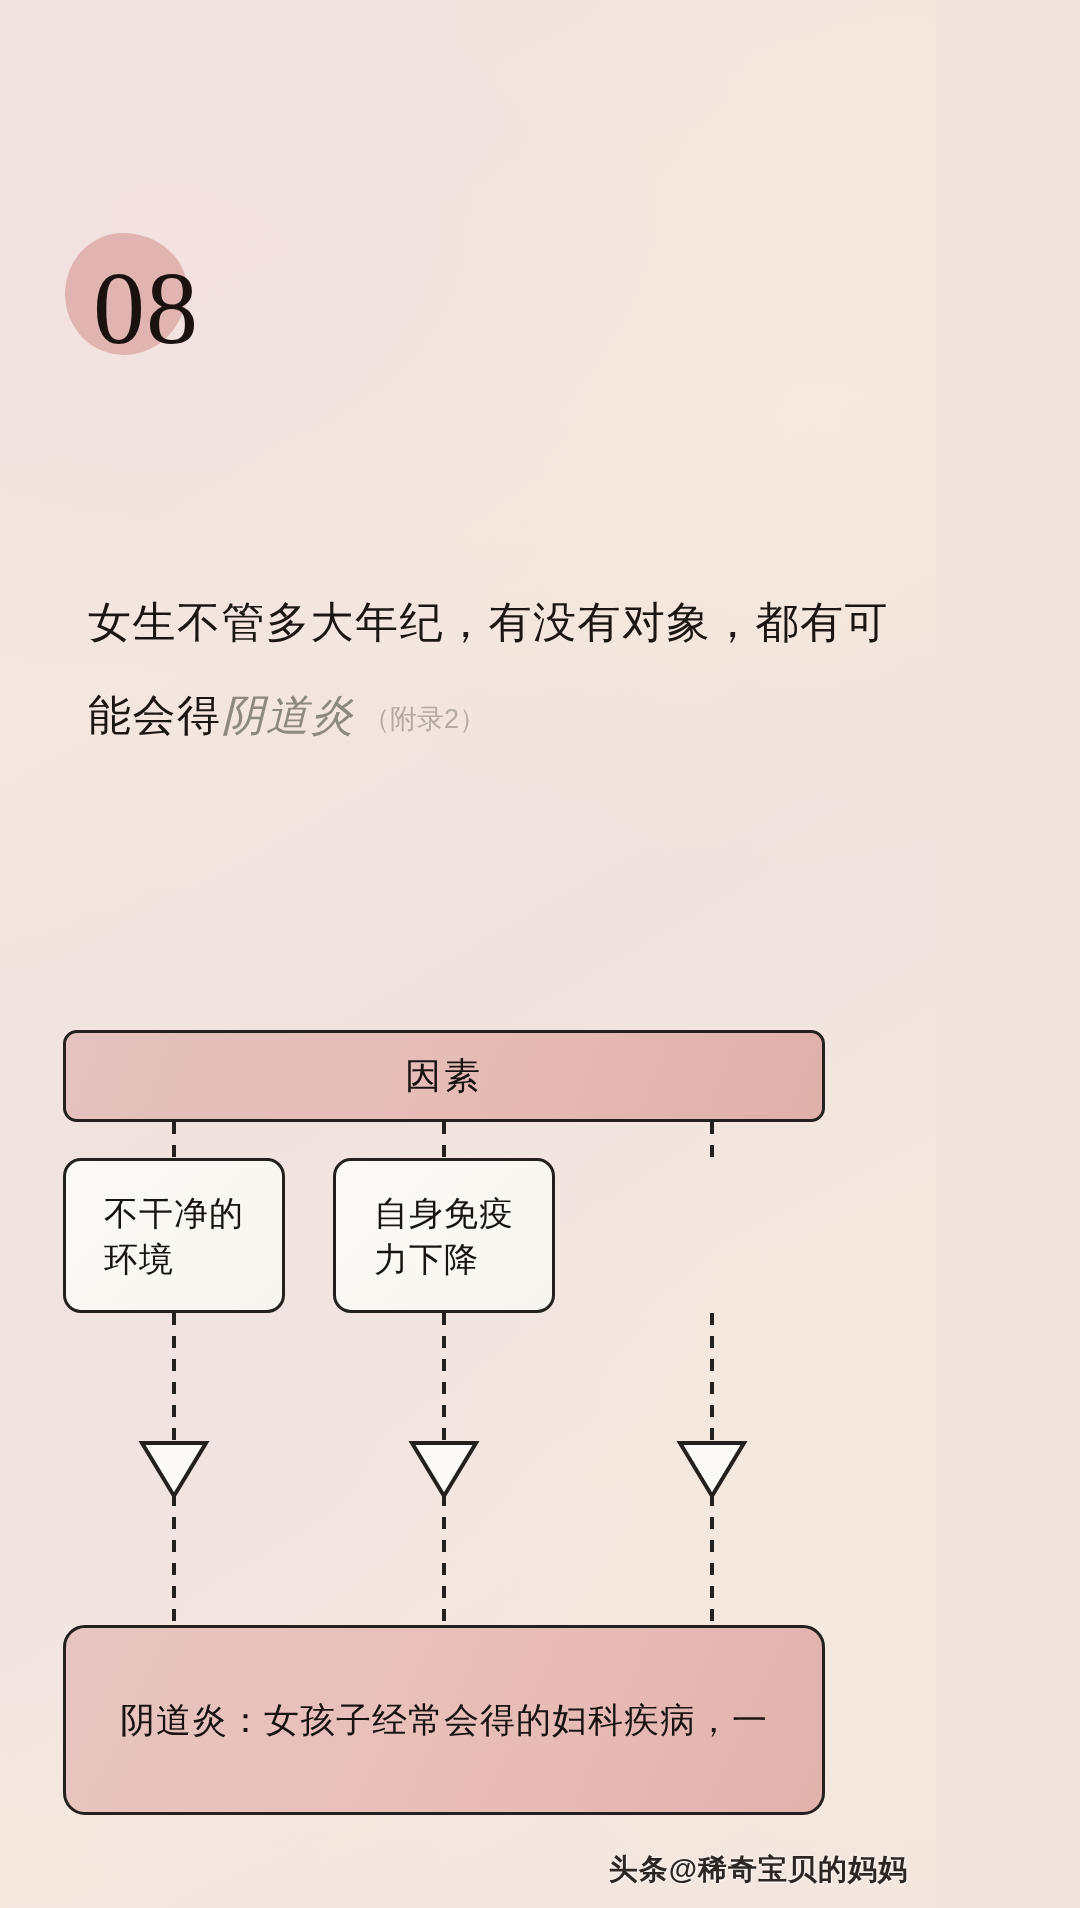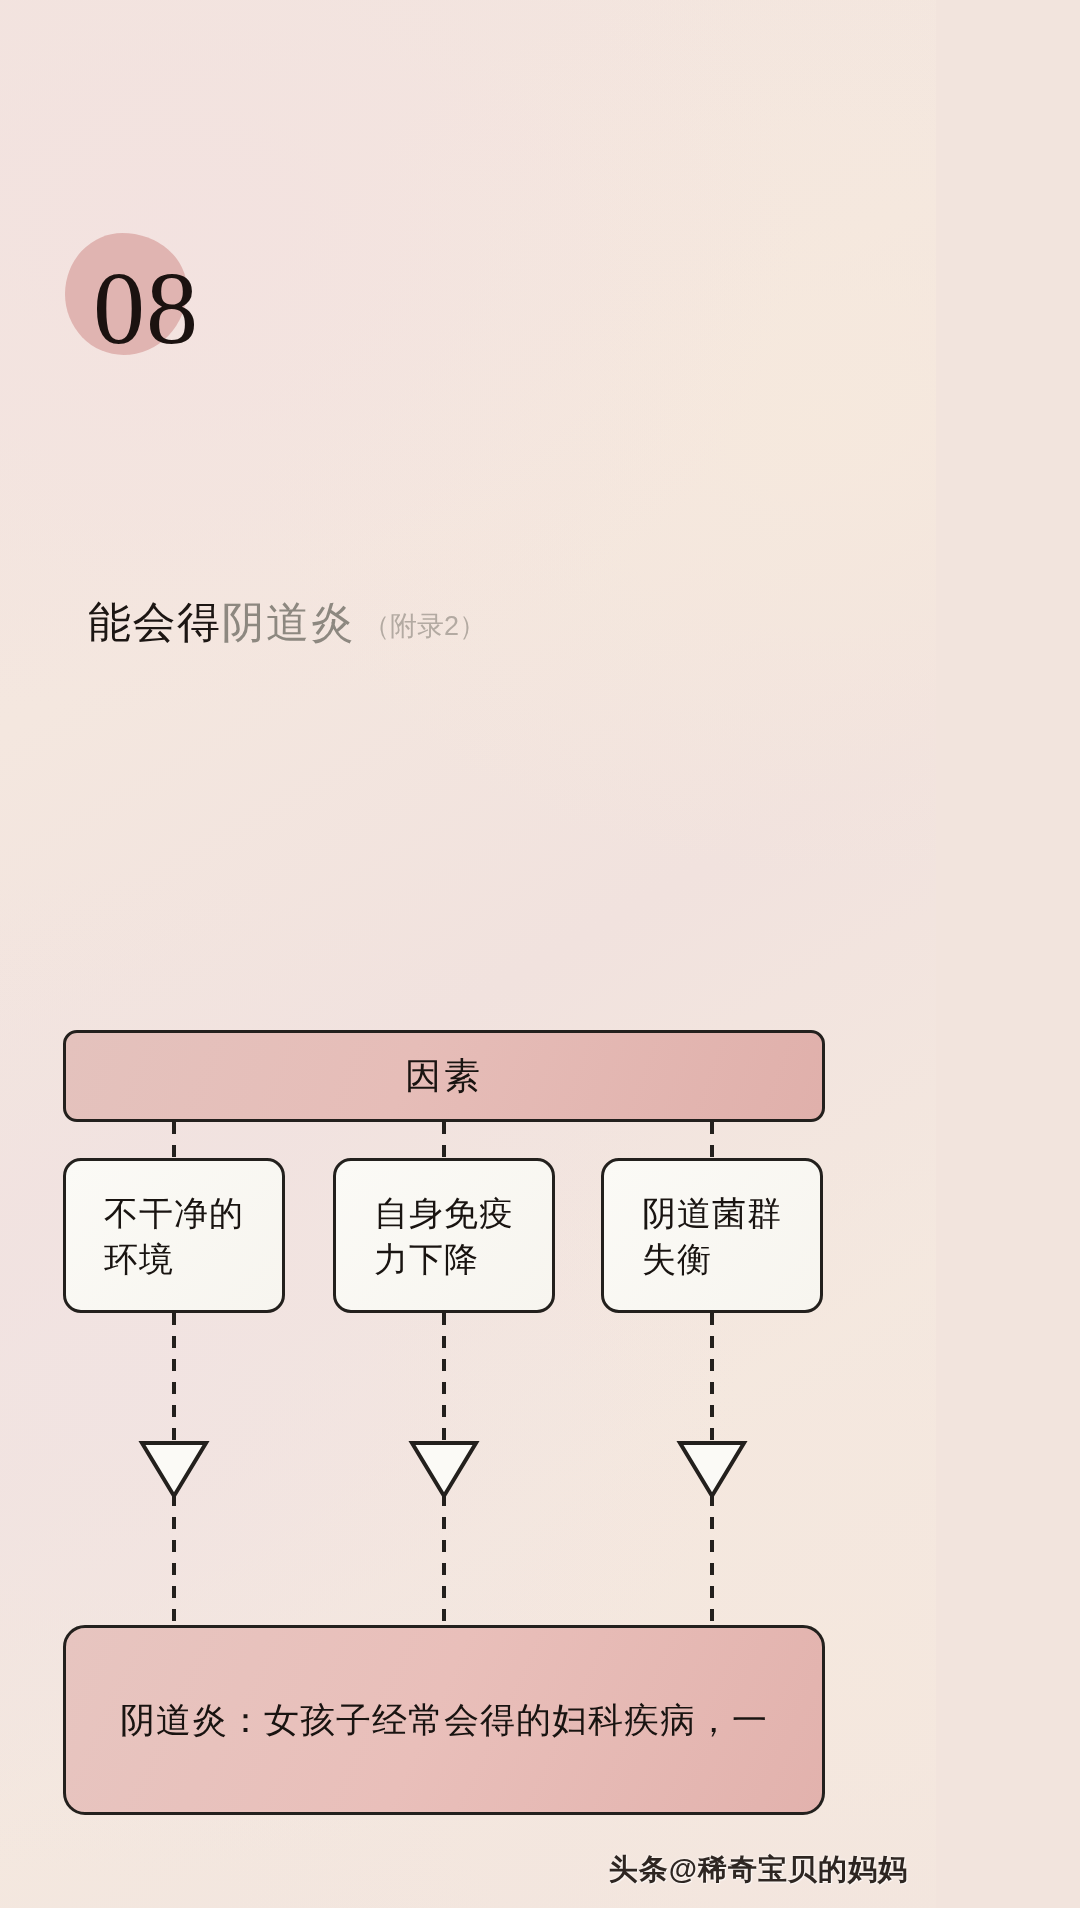--- a/index.html
+++ b/index.html
@@ -66,21 +66,21 @@
     top: 576px;
     width: 920px;
     font-size: 43px;
     line-height: 93px;
     letter-spacing: 1.5px;
     color: #1c1613;
     font-weight: 400;
     white-space: nowrap;
   }
   .headline .hl-line { display: block; }
-  .headline .hl-muted { color: #8d8880; }
+  .headline .hl-muted { color: #8d8880; font-style: italic; }
   .headline .hl-note {
     color: #b3aaa2;
     font-size: 27px;
     letter-spacing: 0;
     padding-left: 8px;
     vertical-align: 2px;
     text-align: center;
   }
 
   
@@ -164,20 +164,21 @@
 <body>
 
 <div id="page">
 
   <div class="num-block">
     <div class="num-blob"></div>
     <div class="num-text">08</div>
   </div>
 
   <div class="headline">
+    <span class="hl-line">女生不管多大年纪，有没有对象，都有可</span>
     <span class="hl-line">
       <span>能会得</span><span class="hl-muted">阴道炎</span><span class="hl-note">（附录2）</span>
     </span>
   </div>
 
   <div class="flow">
     <svg width="1080" height="1908" viewBox="0 0 1080 1908" xmlns="http://www.w3.org/2000/svg" aria-hidden="true">
       <g stroke="#23201d" stroke-width="4" stroke-dasharray="12 11" fill="none">
 
         <line x1="174" y1="1122" x2="174" y2="1160"></line>
@@ -212,26 +213,20 @@
     </span>
   </div>
 
   <div class="box box-factor f2">
     <span class="fx-inner">
       <span class="fx-l">自身免疫</span>
       <span class="fx-l">力下降</span>
     </span>
   </div>
 
-  <div class="box box-factor f3">
-    <span class="fx-inner">
-      <span class="fx-l">阴道菌群</span>
-      <span class="fx-l">失衡</span>
-    </span>
-  </div>
 
   <div class="box box-result">
     <span>
       <span class="rs-line">阴道炎：女孩子经常会得的妇科疾病，一</span>
     </span>
   </div>
 
   <div class="watermark">头条@稀奇宝贝的妈妈</div>
 
 </div>

